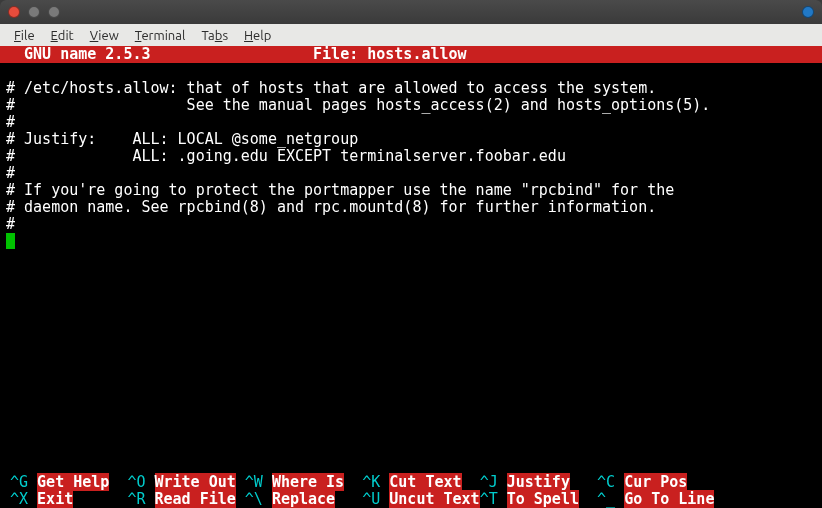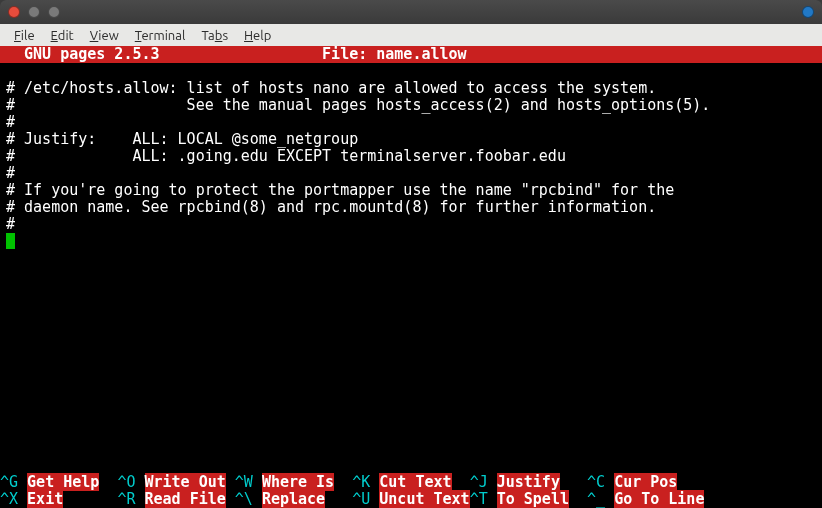--- a/index.html
+++ b/index.html
@@ -77,21 +77,21 @@
     display: inline-block;
     width: 9px; height: 16px;
     background: #00c200;
     margin-left: 6px;
   }
   .shortcuts {
     position: absolute;
     bottom: 0;
     left: 0;
     width: 100%;
-    padding-left: 0;
+    padding-left: 10px;
     white-space: pre;
     line-height: 17px;
   }
   .sc-key { color: #00cccc; }
   .sc-label {
     background: #c9201f;
     color: #fff;
     font-weight: bold;
   } 
 </style>
@@ -110,23 +110,23 @@
 <div class="menubar">
   <div class="menu-item"><span class="ul">F</span>ile</div>
   <div class="menu-item"><span class="ul">E</span>dit</div>
   <div class="menu-item"><span class="ul">V</span>iew</div>
   <div class="menu-item"><span class="ul">T</span>erminal</div>
   <div class="menu-item">Ta<span class="ul">b</span>s</div>
   <div class="menu-item"><span class="ul">H</span>elp</div>
 </div>
 
 <div class="terminal">
-  <div class="nano-header"><span>  GNU pages 2.5.3</span>                  <span>File: name.allow</span></div>
+  <div class="nano-header"><span>  GNU name 2.5.3</span>                  <span>File: hosts.allow</span></div>
   <div class="file-body">
-<span># /etc/hosts.allow: list of hosts nano are allowed to access the system.</span>
+<span># /etc/hosts.allow: that of hosts that are allowed to access the system.</span>
 <span>#                   See the manual pages hosts_access(2) and hosts_options(5).</span>
 <span>#</span>
 <span># Justify:    ALL: LOCAL @some_netgroup</span>
 <span>#             ALL: .going.edu EXCEPT terminalserver.foobar.edu</span>
 <span>#</span>
 <span># If you're going to protect the portmapper use the name "rpcbind" for the</span>
 <span># daemon name. See rpcbind(8) and rpc.mountd(8) for further information.</span>
 <span>#</span>
 </div>
 <span class="cursor"></span>

